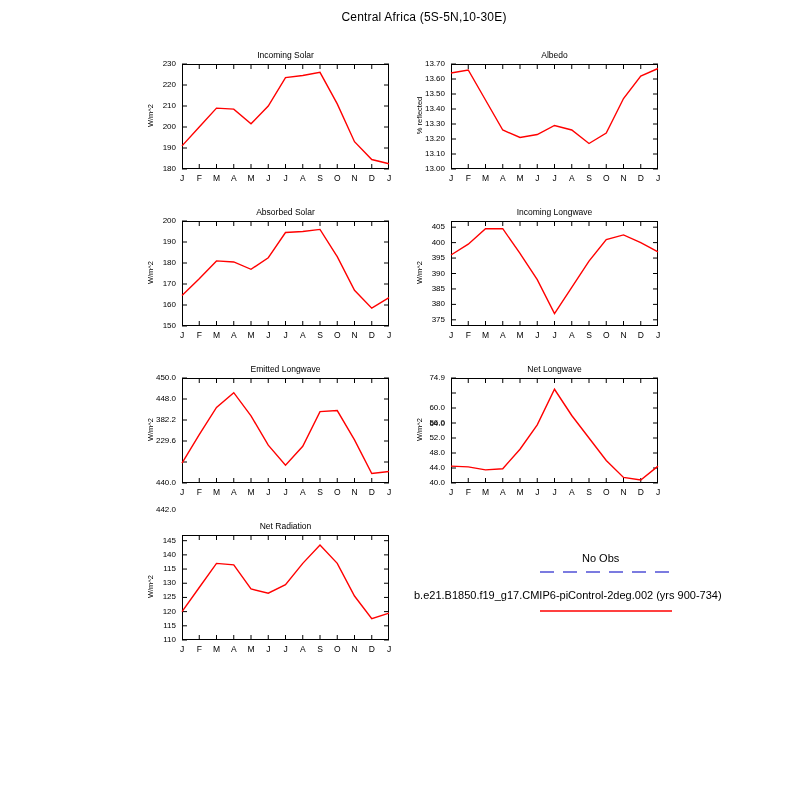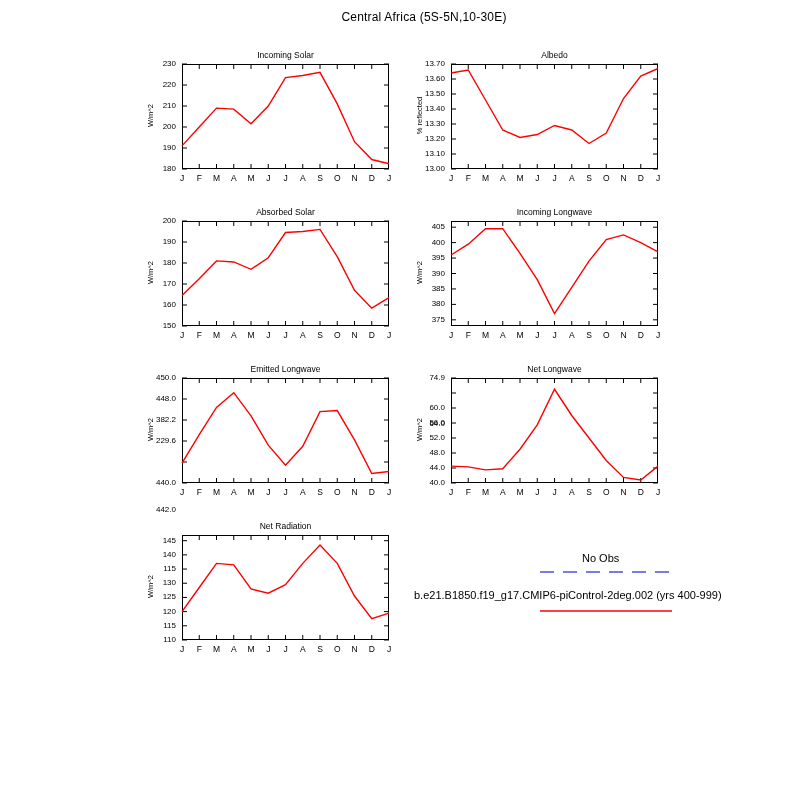--- a/index.html
+++ b/index.html
@@ -544,17 +544,17 @@
         <polyline points="0.00,76.62 17.25,52.50 34.50,28.38 51.75,29.80 69.00,53.92 86.25,58.18 103.50,49.66 120.75,28.38 138.00,9.93 155.25,28.38 172.50,61.01 189.75,83.72 207.00,78.04" fill="none" stroke="#ff0000" stroke-width="1.4"></polyline>
       </svg>
     </div>
   </div>
 
 <div class="legend">
   <div class="legend-label" style="left:576px; top:552px;padding-left:6px;">No Obs</div>
   <svg class="series" style="left:540px; top:568px; width:140px; height:8px;">
     <line x1="0" y1="4" x2="132" y2="4" stroke="#7b7be0" stroke-width="2.2" stroke-dasharray="14,9"></line>
   </svg>
-  <div class="legend-label" style="left:414px; top:589px;">b.e21.B1850.f19_g17.CMIP6-piControl-2deg.002 (yrs 400-999)</div>
+  <div class="legend-label" style="left:414px; top:589px;">b.e21.B1850.f19_g17.CMIP6-piControl-2deg.002 (yrs 900-734)</div>
   <svg class="series" style="left:540px; top:607px; width:140px; height:8px;">
     <line x1="0" y1="4" x2="132" y2="4" stroke="#ff0000" stroke-width="1.6"></line>
   </svg>
 </div>
 
 </body></html>

